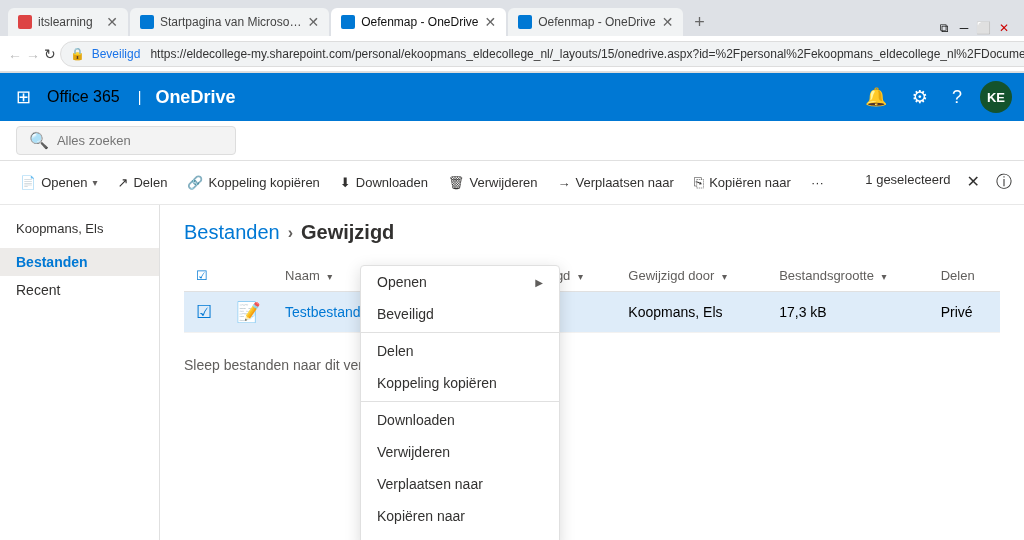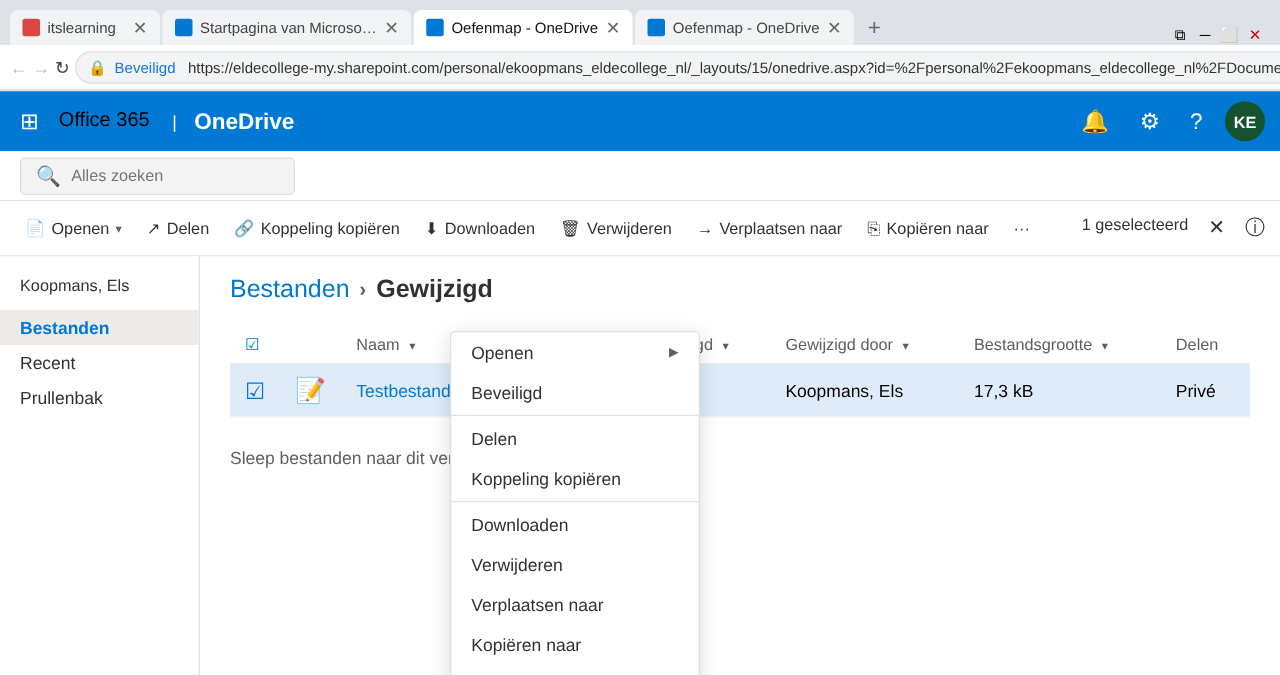--- a/index.html
+++ b/index.html
@@ -181,21 +181,20 @@
     <span style="cursor:pointer;font-size:16px;">ⓘ</span>
   </div>
 </div>
 
 <div class="main-layout">
 
   <div class="sidebar">
     <div class="sidebar-user">Koopmans, Els</div>
     <div class="sidebar-item active">Bestanden</div>
     <div class="sidebar-item">Recent</div>
-    <div class="sidebar-item">Prullenbak</div>
     <div style="flex:1;"></div>
 
   </div>
 
   <div class="content">
 
     <div class="breadcrumb">
       <span style="color:#0078d4;cursor:pointer;font-weight:400;font-size:20px;">Bestanden</span>
       <span class="breadcrumb-sep"> › </span>
       <span>Gewijzigd</span>

